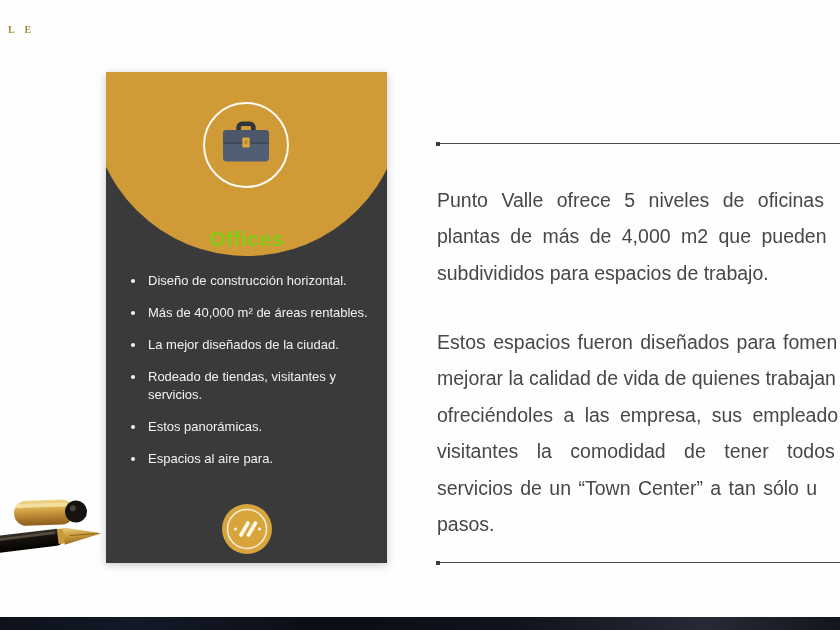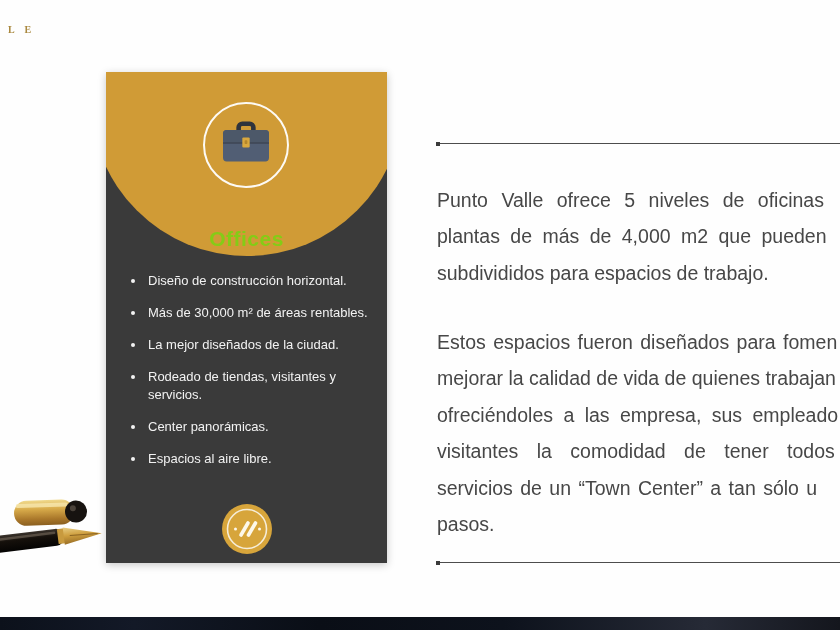--- a/index.html
+++ b/index.html
@@ -63,25 +63,25 @@
           <rect x="26" y="19" width="8" height="11" rx="1.2" fill="#d9a83e"></rect>
           <rect x="28.5" y="22" width="3" height="4" rx="0.8" fill="#b3862c"></rect>
         </svg>
       </span>
     </div>
 
     <div class="card-title">Offices</div>
 
     <ul class="bullet-list">
       <li>Diseño de construcción horizontal.</li>
-      <li>Más de 30,000 m² de áreas rentables.</li>
+      <li>Más de 40,000 m² de áreas rentables.</li>
       <li>La mejor diseñados de la ciudad.</li>
       <li>Rodeado de tiendas, visitantes y servicios.</li>
-      <li>Center panorámicas.</li>
-      <li>Espacios al aire libre.</li>
+      <li>Estos panorámicas.</li>
+      <li>Espacios al aire para.</li>
     </ul>
 
     <div class="badge">
       <svg width="50" height="50" viewBox="0 0 50 50">
         <circle cx="25" cy="25" r="25" fill="#d7a53b"></circle>
         <circle cx="25" cy="25" r="19.5" fill="none" stroke="#f6edd8" stroke-width="1.6"></circle>
         <path d="M19 31 L26 19" stroke="#fdf8ea" stroke-width="3.6" stroke-linecap="round"></path>
         <path d="M26.5 31 L33.5 19" stroke="#fdf8ea" stroke-width="3.6" stroke-linecap="round"></path>
         <circle cx="13.5" cy="25" r="1.5" fill="#fdf8ea"></circle>
         <circle cx="37.5" cy="25" r="1.5" fill="#fdf8ea"></circle>

